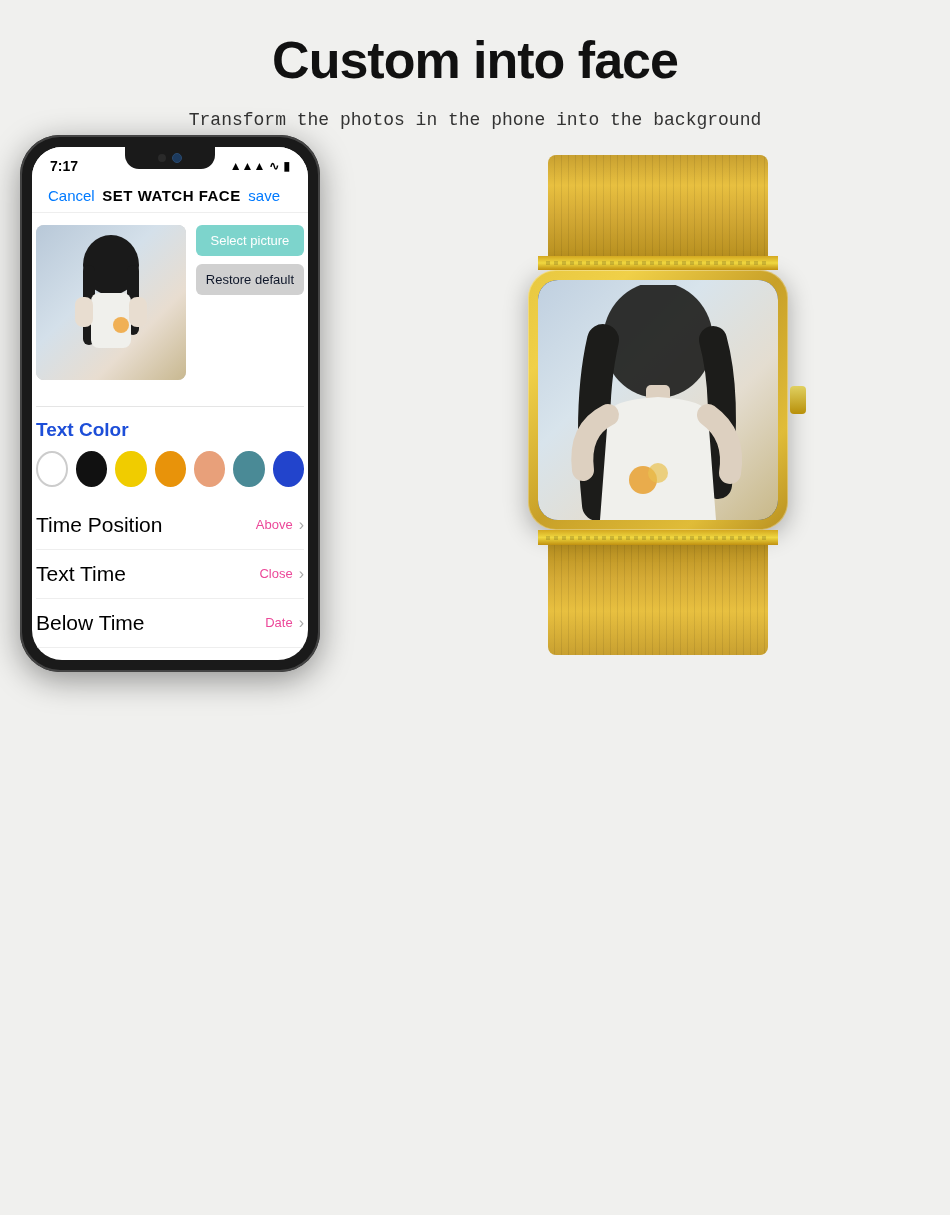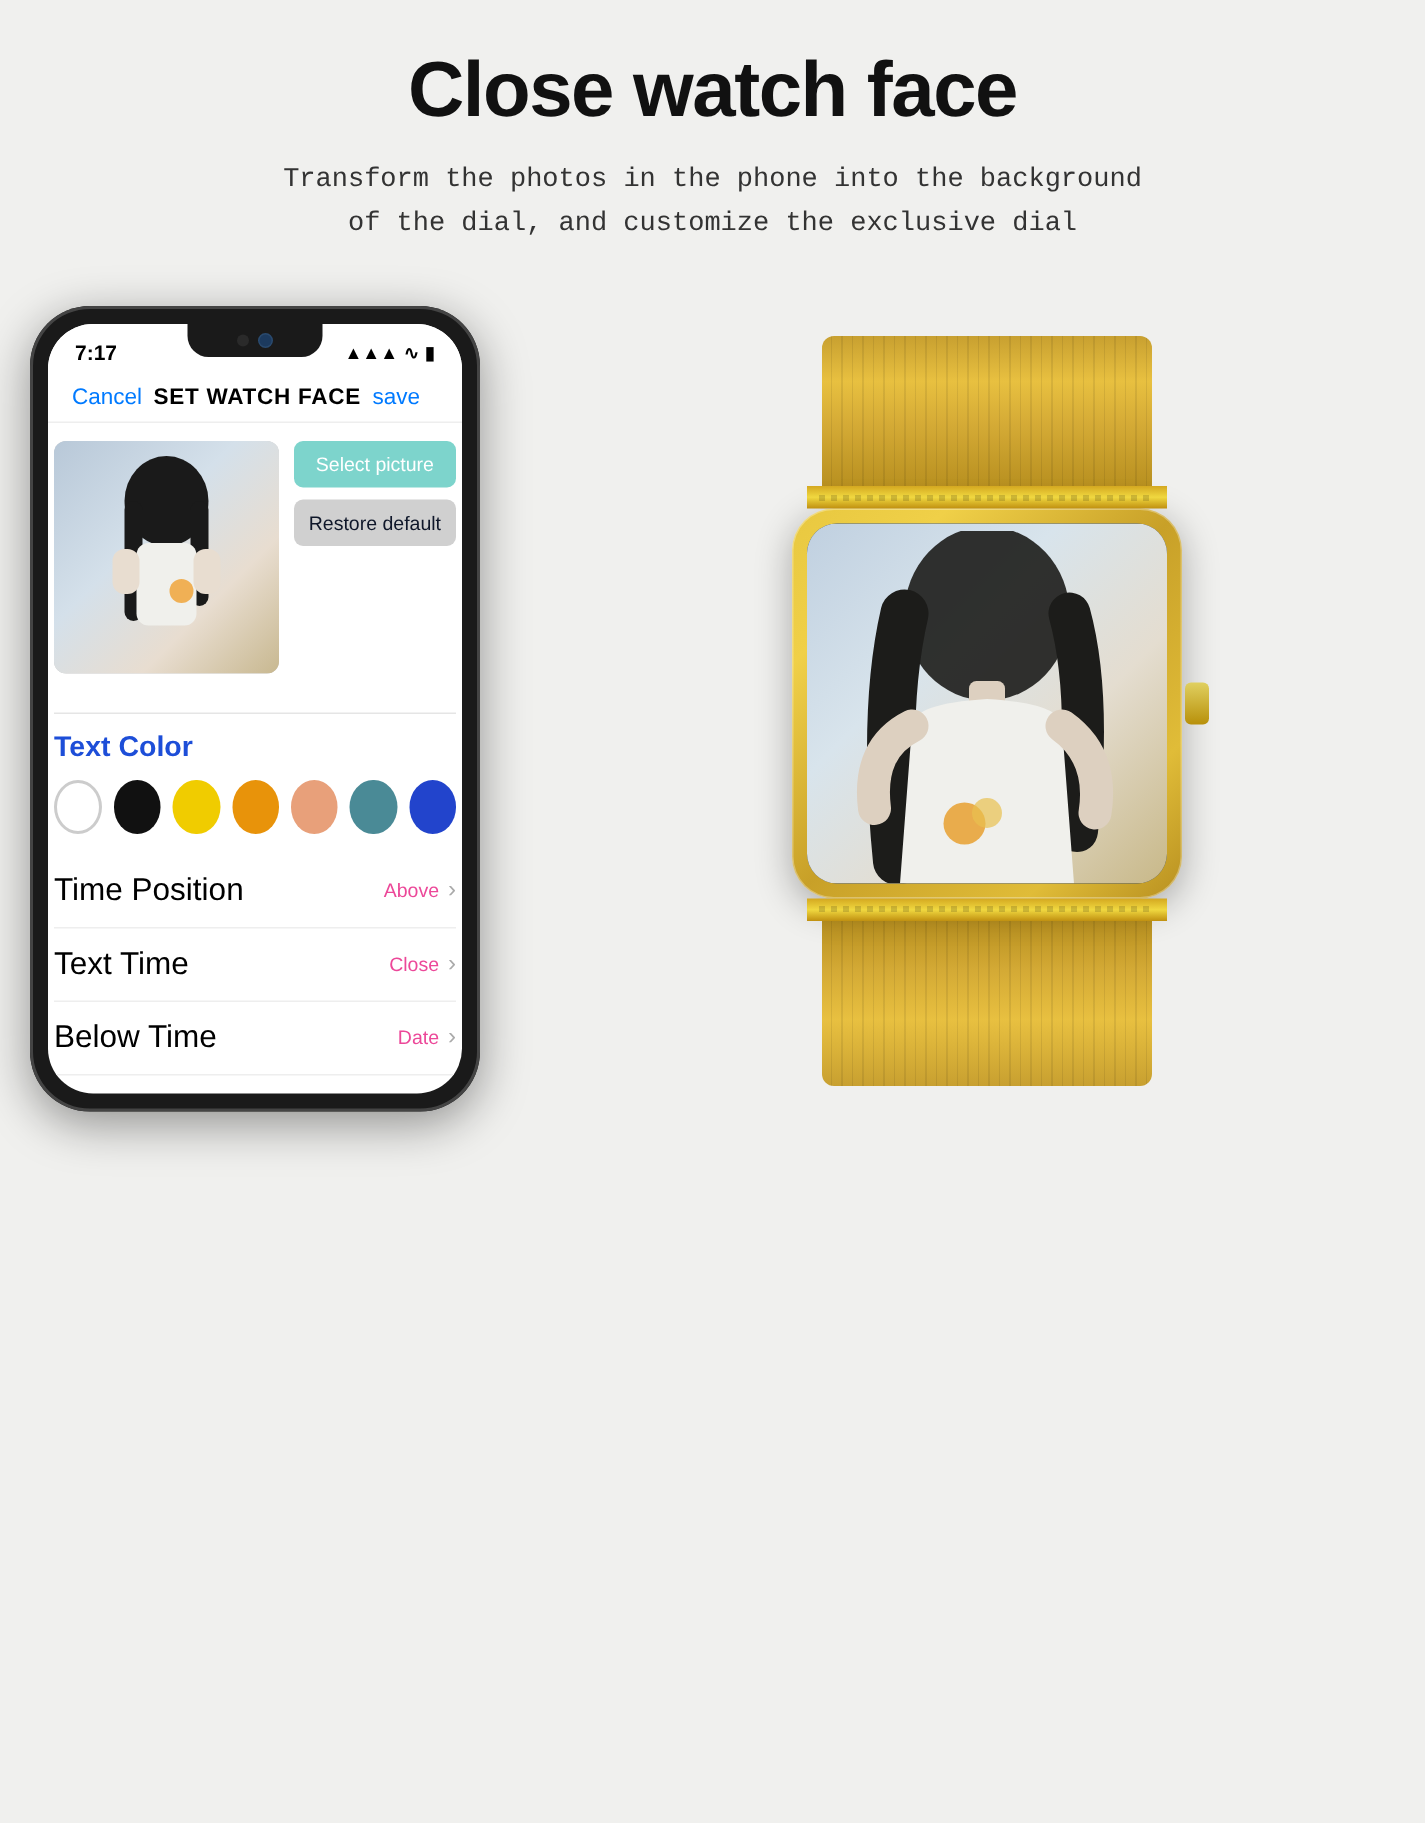--- a/index.html
+++ b/index.html
@@ -22,21 +22,20 @@
       margin-bottom: 16px;
       letter-spacing: -1px;
     }
 
     .subtitle {
       font-size: 18px;
       color: #333;
       text-align: center;
       line-height: 1.6;
       font-family: 'Courier New', monospace;
-      margin-bottom: 40px;
       max-width: 700px;
     }
 
     .content-row {
       display: flex;
       align-items: flex-start;
       justify-content: center;
       gap: 50px;
       width: 100%;
     }
@@ -390,25 +389,24 @@
         rgba(0,0,0,0.15) 0px,
         rgba(0,0,0,0.15) 4px,
         transparent 4px,
         transparent 8px
       );
     }
   </style>
 </head>
 <body>
 
-<h1 class="page-title">Close watch face</h1>
+<h1 class="page-title">Custom into face</h1>
 
 <p class="subtitle">
   <span>Transform the photos in the phone into the background</span><br>
-  <span>of the dial, and customize the exclusive dial</span>
 </p>
 
 <div class="content-row">
 
   <div class="phone-wrapper">
     <div class="phone">
       <div class="phone-inner">
 
         <div class="phone-notch-bar">
           <span class="phone-time">7:17</span>

